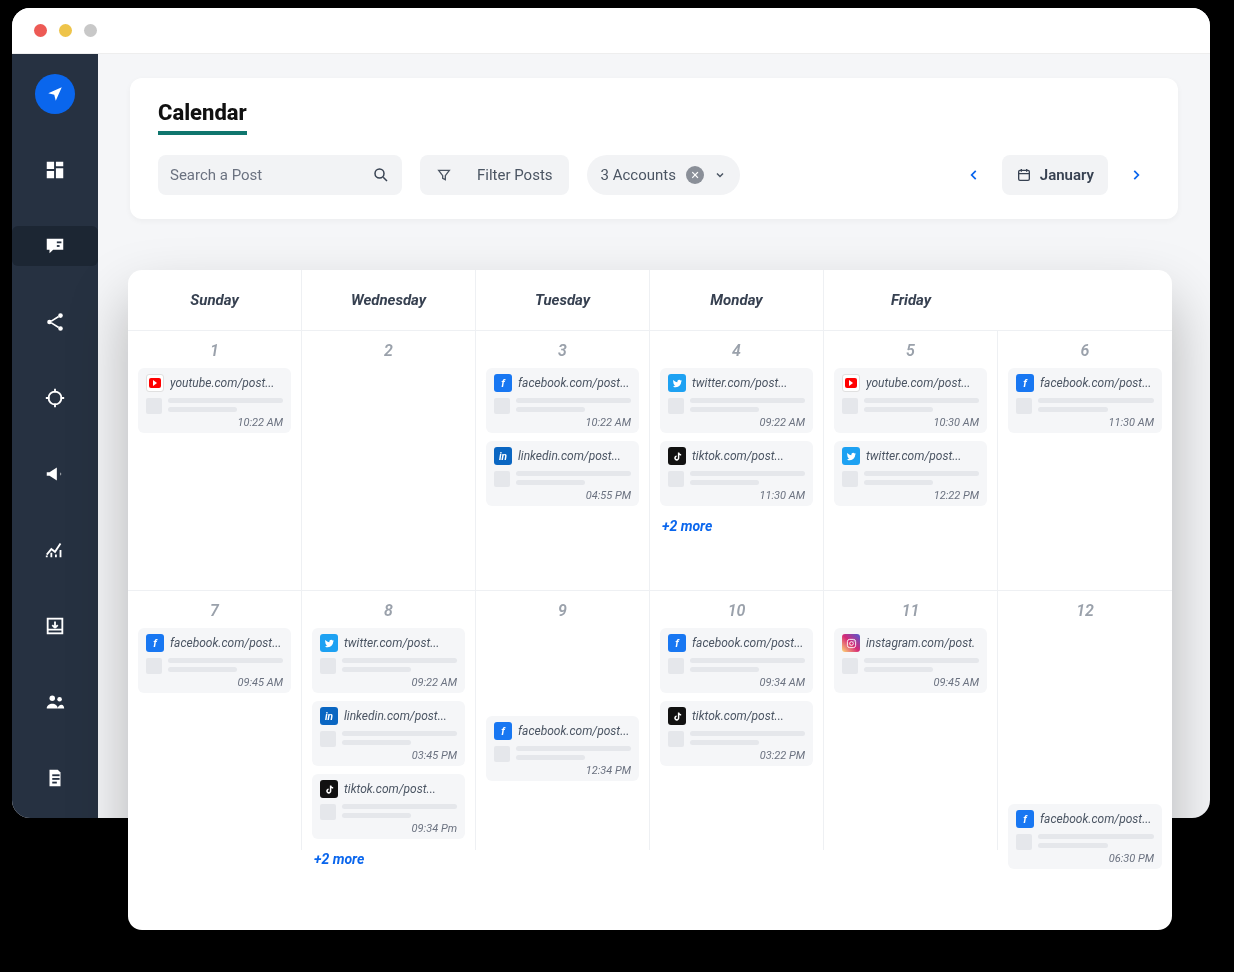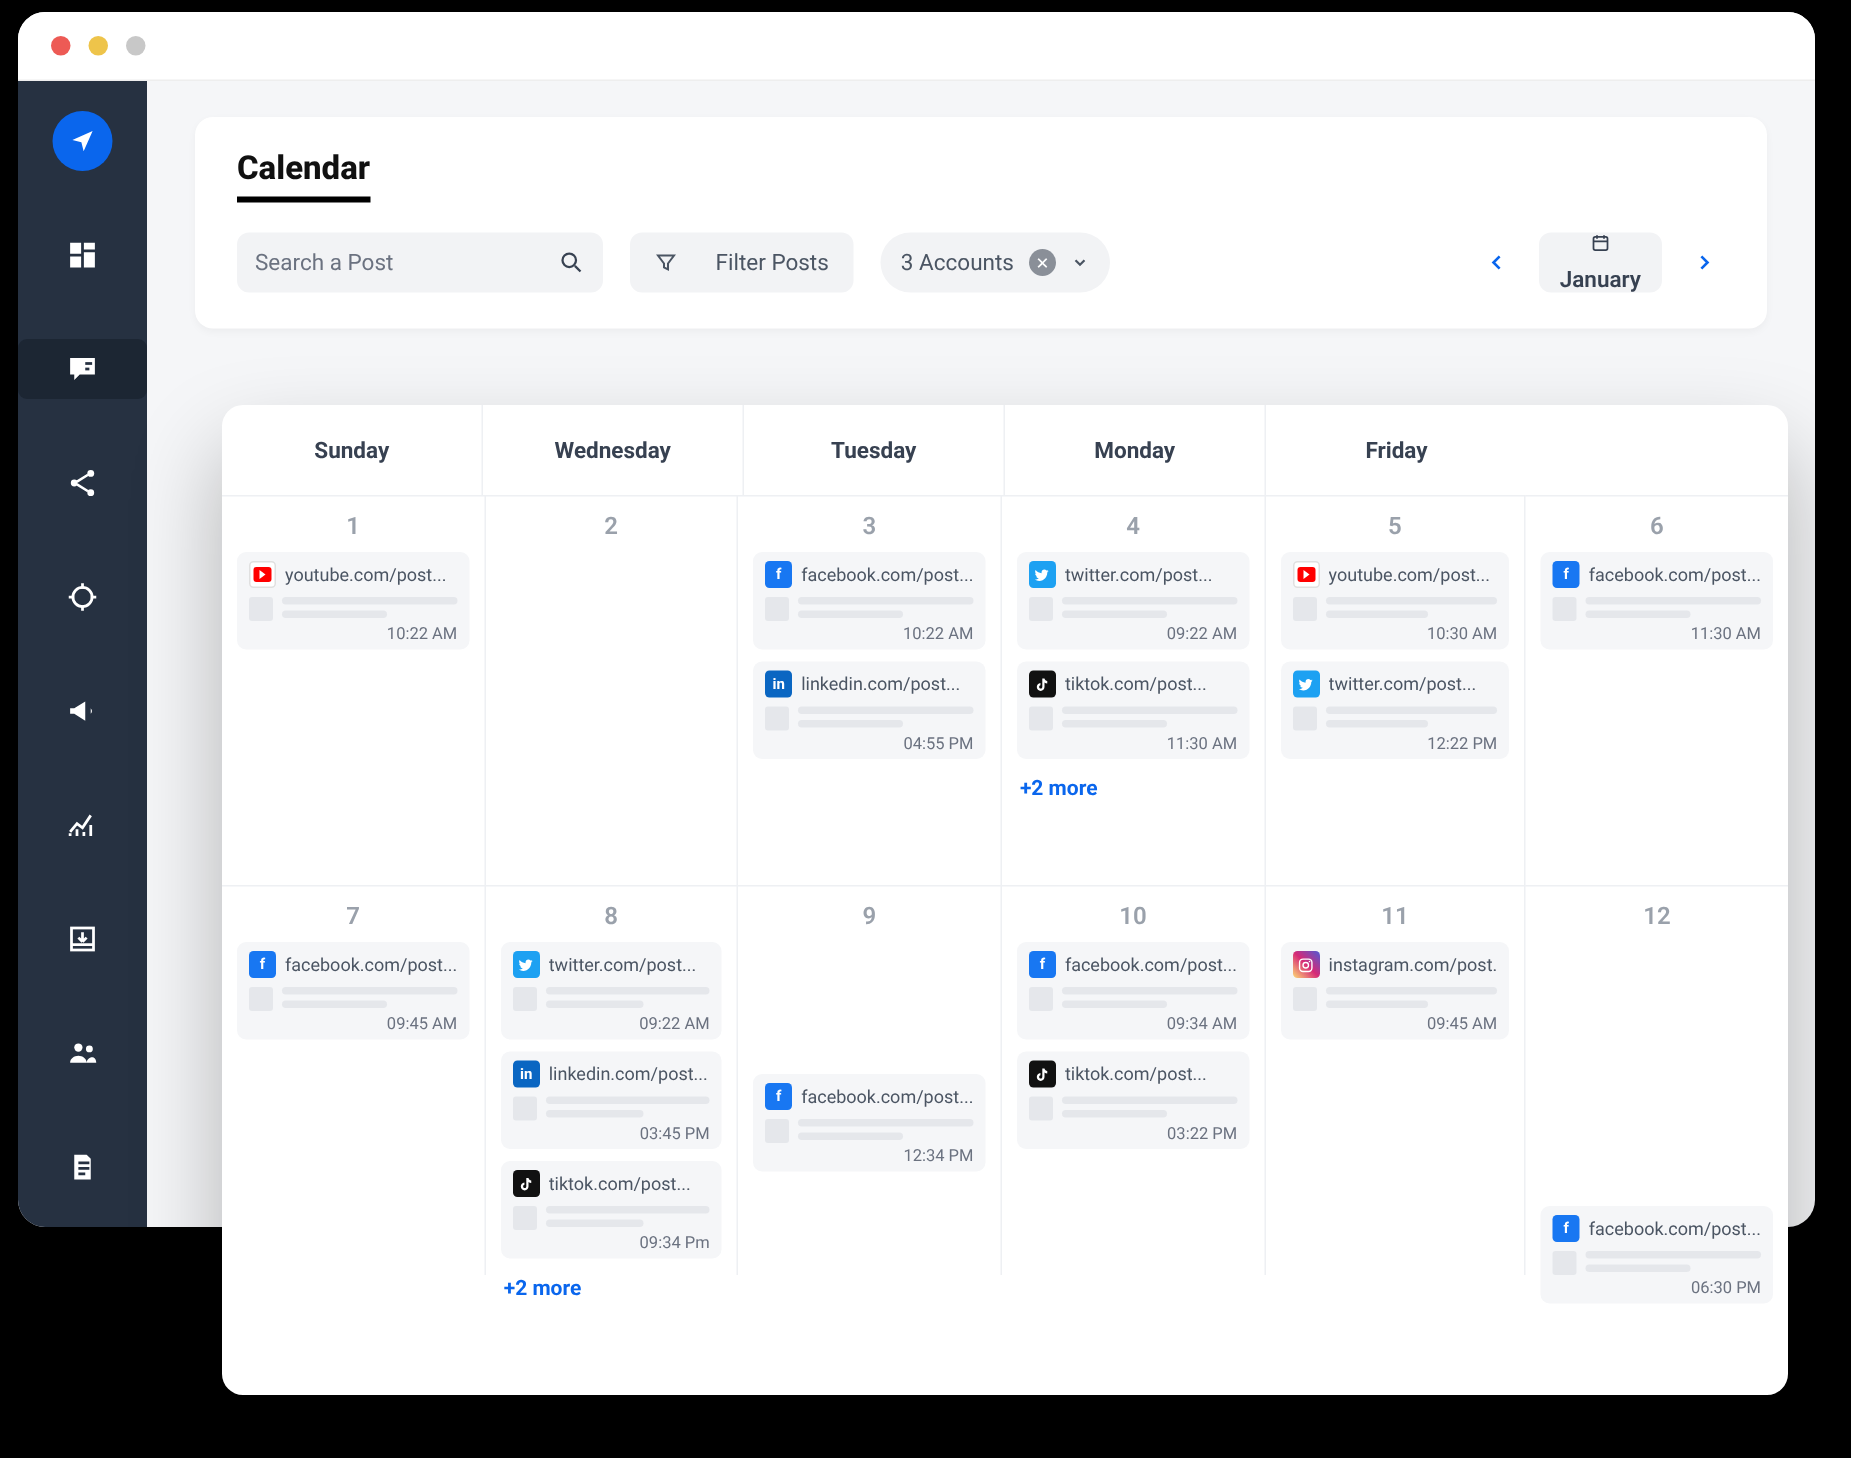--- a/index.html
+++ b/index.html
@@ -20,40 +20,41 @@
   .nav-btn { width:40px; height:40px; display:flex; align-items:center; justify-content:center; cursor:pointer; color:#fff; }
   .nav-btn.active { background:#1c2633; border-radius:6px; width:86px; }
 
   .main { flex:1; position:relative; }
 
   .header-card {
     position:absolute; left:32px; right:32px; top:24px; background:#fff; border-radius:12px;
     padding:22px 28px 24px 28px; box-shadow: 0 2px 6px rgba(0,0,0,0.04);
   }
   .header-row1 { display:flex; justify-content:space-between; align-items:flex-start; }
-  .page-title { font-size:22px; font-weight:800; color:#111; border-bottom: 4px solid #000000; padding-bottom:6px; display:inline-block; }
+  .page-title { font-size:22px; font-weight:800; color:#111; border-bottom: 4px solid #0f766e; padding-bottom:6px; display:inline-block; }
   .view-switch { display:flex; align-items:center; gap:8px; }
   .view-btn { padding:8px 16px; font-size:15px; font-weight:600; border-radius:6px; cursor:pointer; color:#333; }
   .view-btn.pill { background:#f2f3f5; }
   .view-btn.month { border:2px solid #0a66ed; color:#0a66ed; background:#fff; }
 
   .header-row2 { display:flex; align-items:flex-end; gap:18px; margin-top:20px; }
   .search-box { flex:0 0 244px; background:#f2f3f5; border-radius:8px; height:40px; display:flex; align-items:center; padding:0 12px; justify-content:space-between; color:#6b7280; font-size:15px; }
   .filter-chip { background:#f2f3f5; border-radius:8px; height:40px; display:flex; align-items:center; padding:0 16px; gap:25px; color:#4b5563; font-size:15px; cursor:pointer; }
   .accounts-chip { background:#f2f3f5; border-radius:20px; height:40px; display:flex; align-items:center; padding:0 14px; gap:10px; color:#4b5563; font-size:15px; cursor:pointer; }
   .chip-x { width:18px; height:18px; border-radius:50%; background:#8a8f98; color:#fff; display:flex; align-items:center; justify-content:center; font-size:11px; }
   .month-nav { margin-left:auto; display:flex; align-items:center; gap:14px; }
   .arrow-btn { width:28px; height:28px; display:flex; align-items:center; justify-content:center; color:#0a66ed; cursor:pointer; font-weight:700; }
-  .month-chip { background:#f2f3f5; border-radius:8px; height:40px; display:flex; align-items:center; padding:0 14px; gap:8px; color:#374151; font-size:15px; font-weight:600; cursor:pointer;flex-direction:column; }
+  .month-chip { background:#f2f3f5; border-radius:8px; height:40px; display:flex; align-items:center; padding:0 14px; gap:8px; color:#374151; font-size:15px; font-weight:600; cursor:pointer; }
 
   
   .calendar-card {
-    position:absolute; left:148px; top:270px; width:1044px; height:660px;
+    position:absolute; left:128px; top:270px; width:1044px; height:660px;
     background:#fff; border-radius:14px; box-shadow: 0 30px 60px rgba(0,0,0,0.28);
     overflow:hidden;
+    font-style:italic;
   }
   .cal-head { display:grid; grid-template-columns: repeat(6, 1fr); height:60px; }
   .cal-head > div { display:flex; align-items:center; justify-content:center; font-weight:700; color:#374151; font-size:15px; border-right:1px solid #eef0f3; }
   .cal-head > div:last-child { border-right:none; }
 
   .cal-grid { display:grid; grid-template-columns: repeat(6, 1fr); grid-auto-rows: 260px; }
   .cell { border-top:1px solid #eef0f3; border-right:1px solid #eef0f3; padding:10px 10px 8px 10px; position:relative; }
   .cell:nth-child(6n) { border-right:none; }
   .daynum { text-align:center; color:#9aa1ab; font-size:16px; font-weight:600; margin-bottom:8px; }
 

